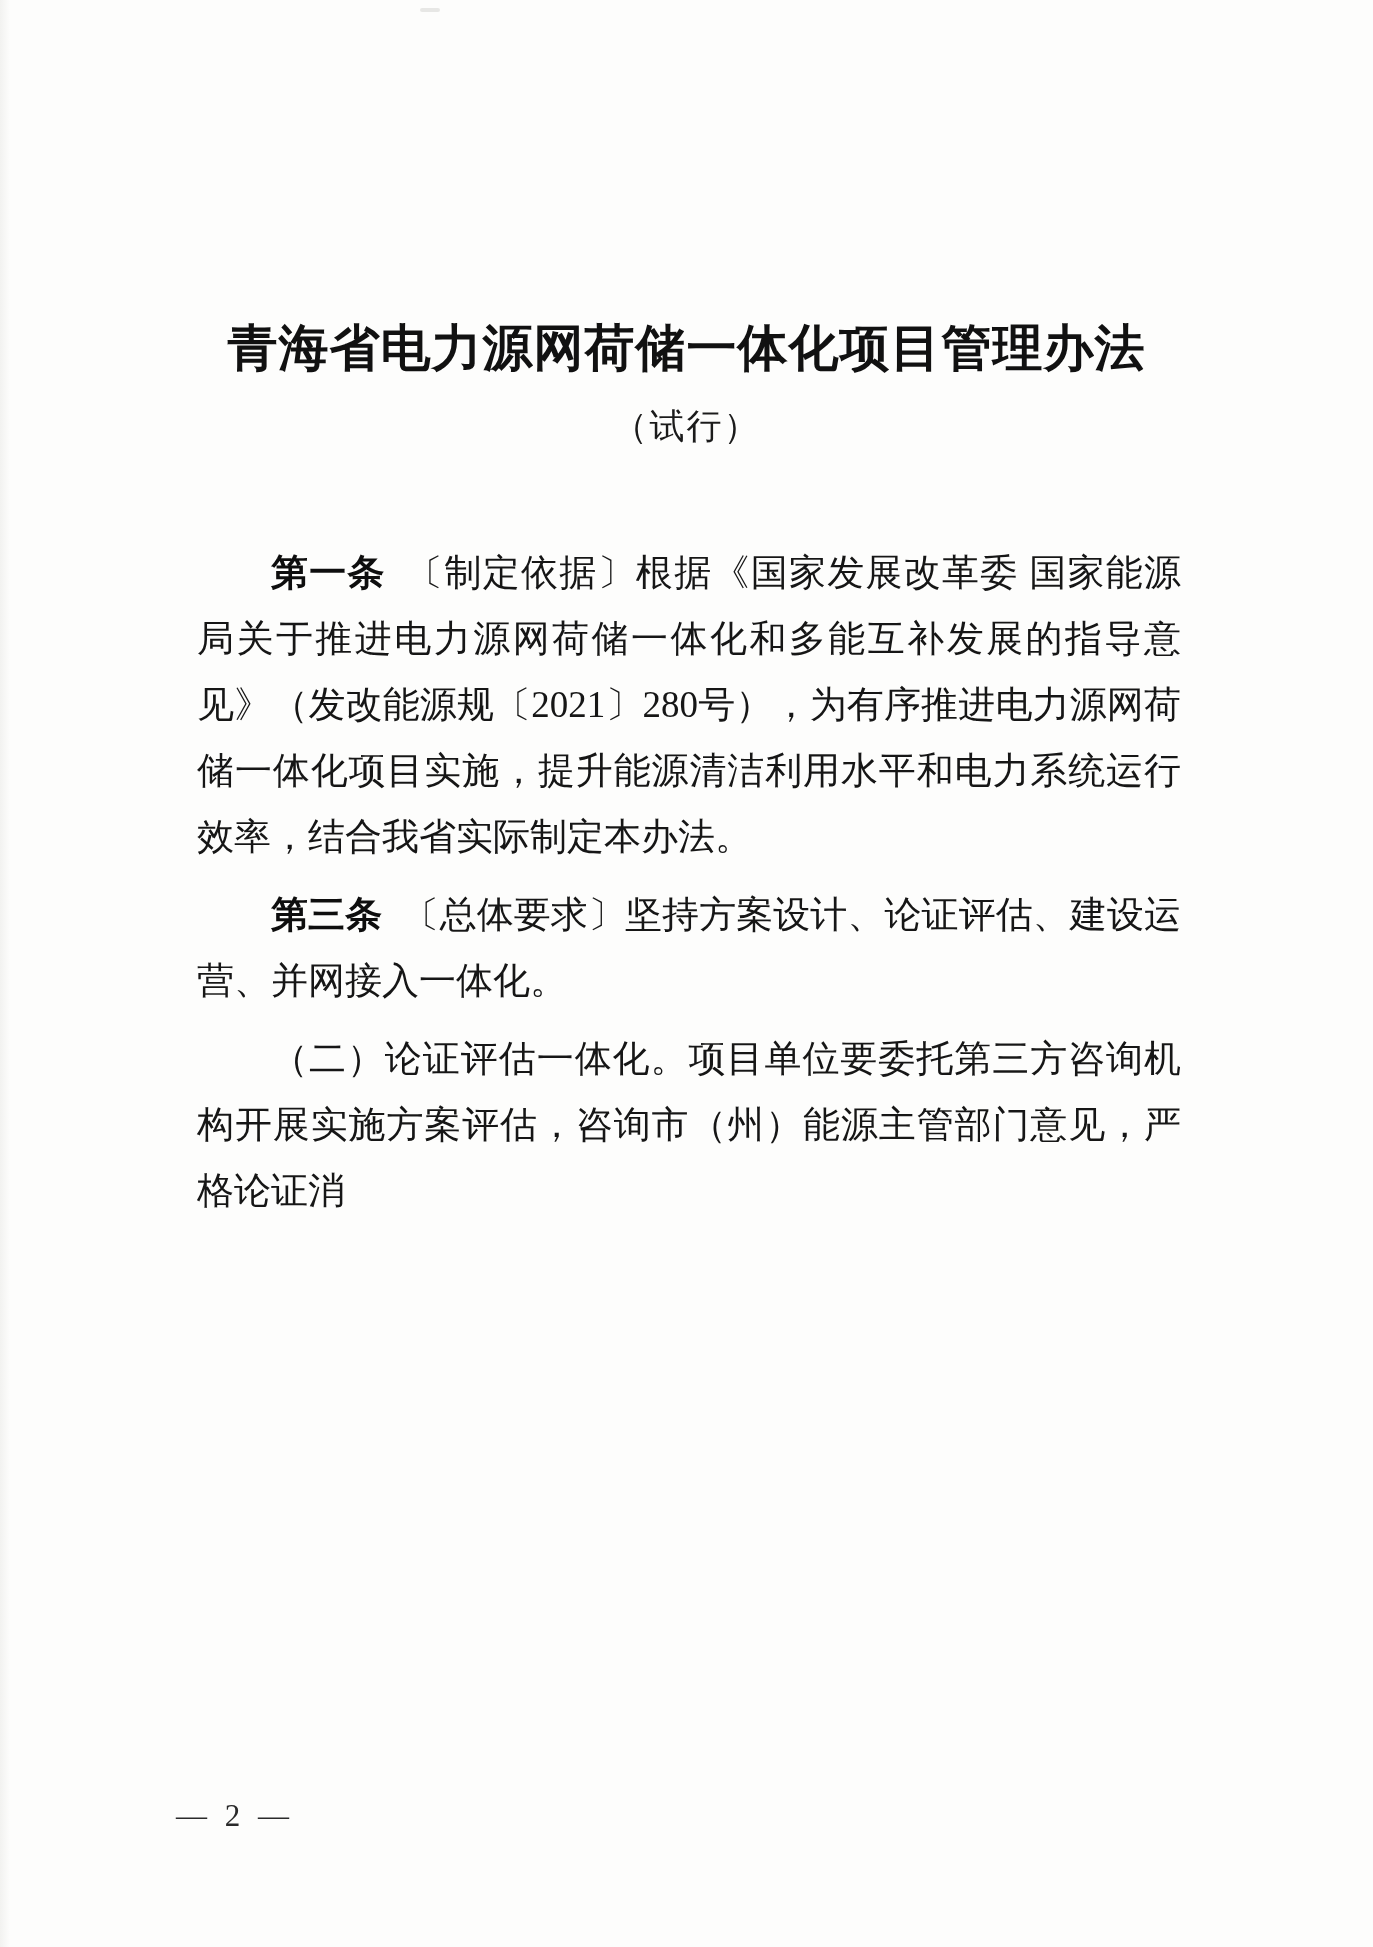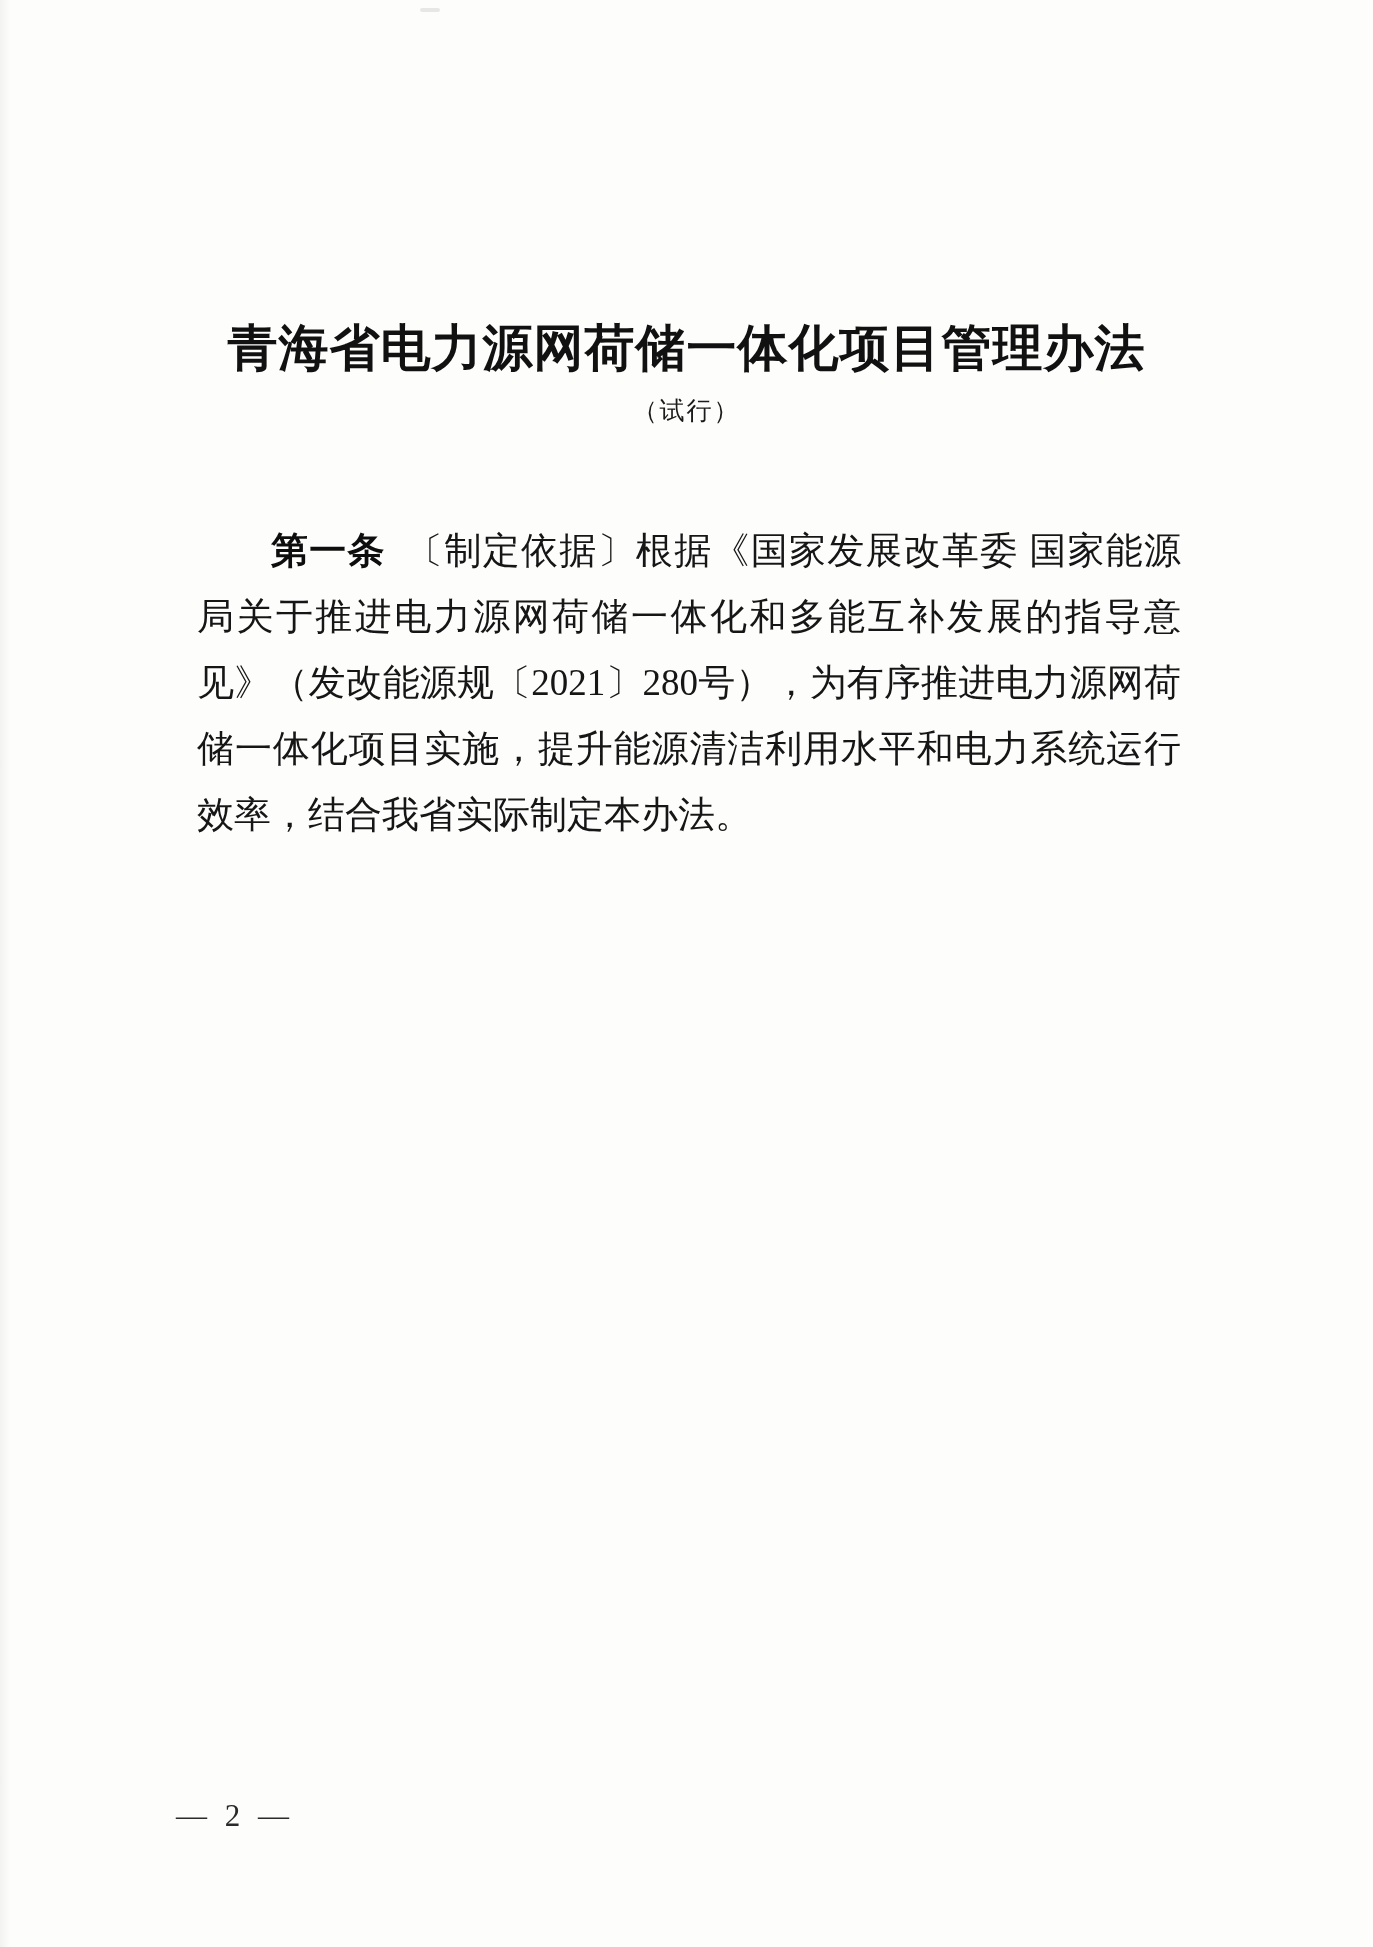--- a/index.html
+++ b/index.html
@@ -21,23 +21,23 @@
     padding-top: 320px;
     text-align: center;
     font-family: "Liberation Sans", "DejaVu Sans", sans-serif;
     font-weight: 900;
     font-size: 50px;
     line-height: 1.15;
     letter-spacing: 1px;
     color: #111111;
   }
   .doc-subtitle {
-    margin-top: 18px;
+    margin-top: 28px;
     text-align: center;
-    font-size: 25px;
+    font-size: 35px;
     line-height: 1.2;
     letter-spacing: 2px;
     color: #1b1b1b;
   }
   .doc-body {
     margin: 92px 180px 0 185px;
     font-size: 37px;
     line-height: 66px;
     text-align: justify;
     text-justify: inter-character;
@@ -85,16 +85,22 @@
   <div class="scan-smudge-top"></div>
 
   <h1 class="doc-title">青海省电力源网荷储一体化项目管理办法</h1>
 
   <div class="doc-subtitle">（试行）</div>
 
   <div class="doc-body">
     <p>
       <span class="para-lead">第一条</span><span>〔制定依据〕根据《国家发展改革委 国家能源局关于推进电力源网荷储一体化和多能互补发展的指导意见》（发改能源规〔2021〕280号），为有序推进电力源网荷储一体化项目实施，提升能源清洁利用水平和电力系统运行效率，结合我省实际制定本办法。</span>
     </p>
+    <p>
+      <span class="para-lead">第三条</span><span>〔总体要求〕坚持方案设计、论证评估、建设运营、并网接入一体化。</span>
+    </p>
+    <p>
+      <span>（二）论证评估一体化。项目单位要委托第三方咨询机构开展实施方案评估，咨询市（州）能源主管部门意见，严格论证消</span>
+    </p>
   </div>
 
   <div class="page-number">— 2 —</div>
 </div>
 
 </body></html>

